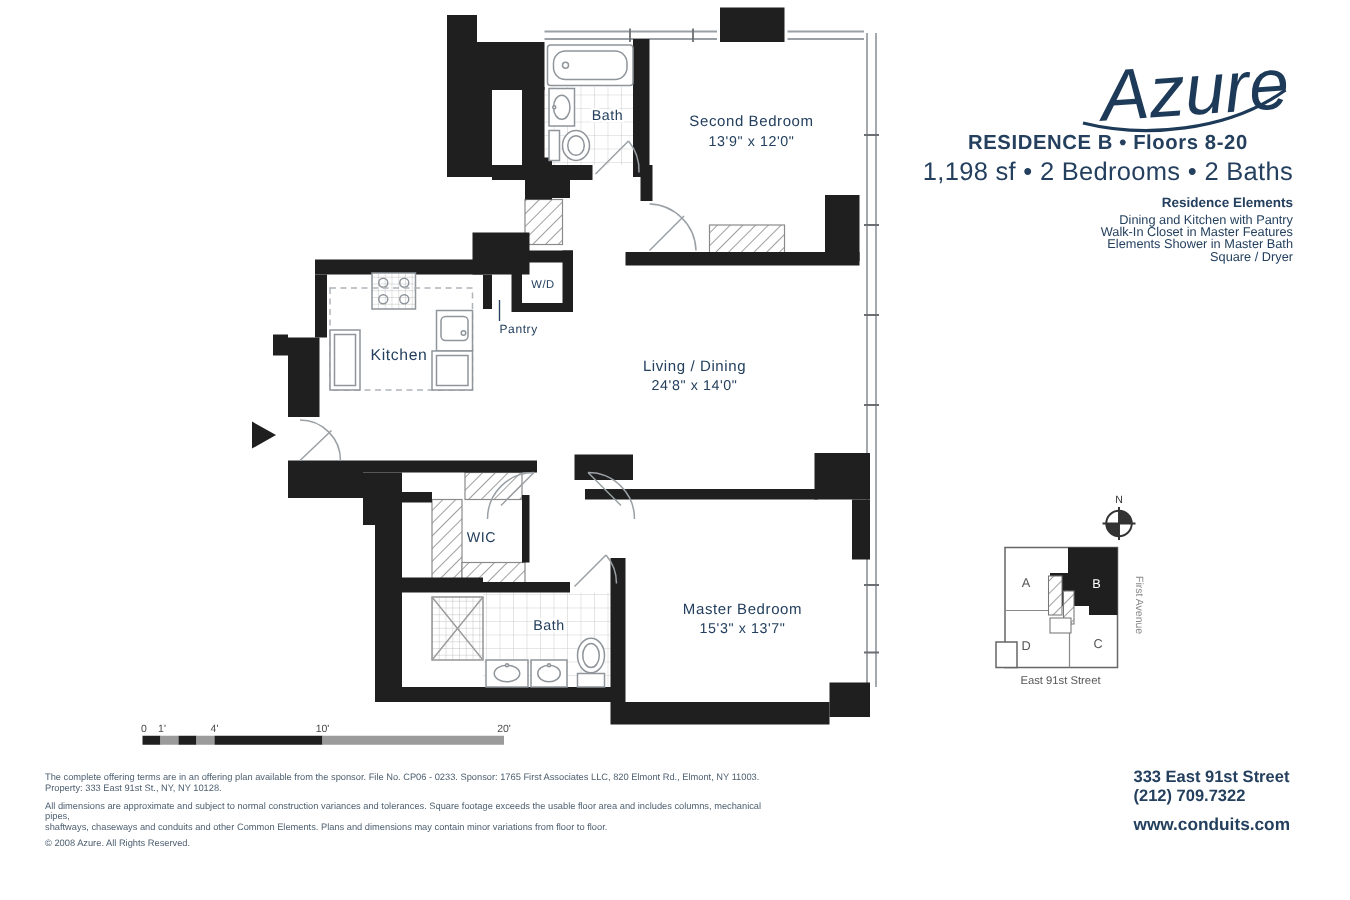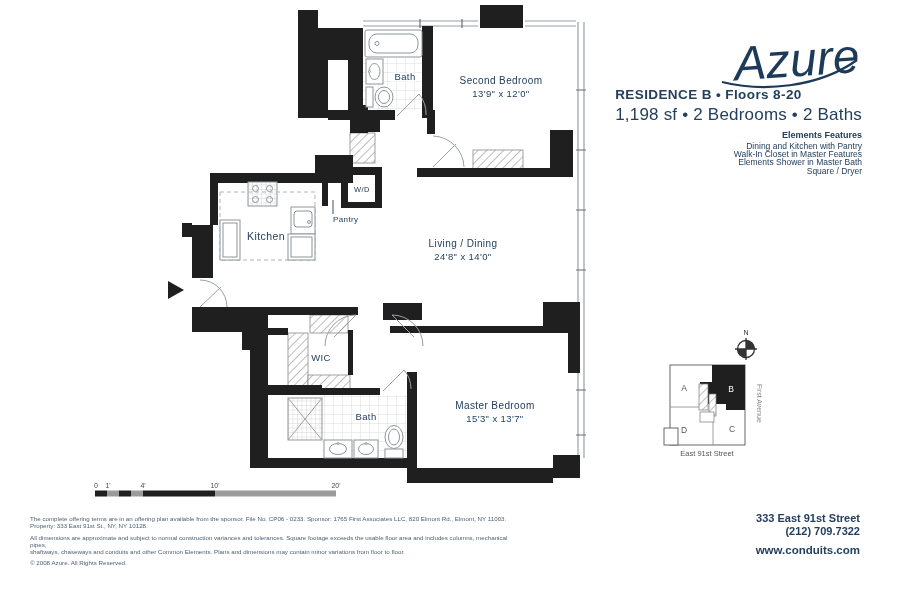--- a/index.html
+++ b/index.html
@@ -2,27 +2,27 @@
 <html><head>
 <meta charset="utf-8">
 <style>
   html,body{margin:0;padding:0;}
   body{
     width:900px;height:600px;position:relative;background:#ffffff;
     font-family:"Liberation Sans",sans-serif;overflow:hidden;
   }
   svg text{font-family:"Liberation Sans",sans-serif;}
   .abs{position:absolute;}
-  .brand-header{position:absolute;top:87px;right:38px;text-align:left;color:#24405e;}
+  .brand-header{position:absolute;top:87px;right:38px;text-align:center;color:#24405e;}
   .res-line{font-size:13.5px;font-weight:700;letter-spacing:.4px;}
   .stats-line{font-size:17px;margin-top:3px;letter-spacing:.2px;}
   .features{position:absolute;top:130px;right:38px;text-align:right;color:#24405e;}
   .features-title{font-size:9px;font-weight:700;margin-bottom:2px;}
   .feature-line{font-size:8.5px;line-height:8.2px;margin-left:26px;}
-  .contact{position:absolute;top:512px;right:40px;text-align:right;color:#24405e;
+  .contact{position:absolute;top:512px;right:40px;text-align:left;color:#24405e;
            font-size:11px;font-weight:700;line-height:12.5px;}
   .website{margin-top:7px;font-size:11.5px;}
   .legal{position:absolute;left:30px;top:515px;width:480px;color:#4f6172;
          font-size:6.2px;line-height:7.3px;}
   .legal-para{margin:0 0 4px 0;}
 </style>
 </head>
 <body>
 
 <svg class="abs" style="left:0;top:0" width="900" height="600" viewBox="0 0 900 600">
@@ -235,21 +235,21 @@
     <path d="M722,82 C762,92 818,88 857,60" stroke="#1d3a58" stroke-width="2.2" fill="none"></path>
   </g>
 </svg>
 
 <div class="brand-header">
   <div class="res-line">RESIDENCE B • Floors 8-20</div>
   <div class="stats-line">1,198 sf • 2 Bedrooms • 2 Baths</div>
 </div>
 
 <div class="features">
-  <div class="features-title">Elements Features</div>
+  <div class="features-title">Residence Elements</div>
   <div class="feature-line">Dining and Kitchen with Pantry</div>
   <div class="feature-line">Walk-In Closet in Master Features</div>
   <div class="feature-line">Elements Shower in Master Bath</div>
   <div class="feature-line">Square / Dryer</div>
 </div>
 
 <div class="legal">
   <p class="legal-para">
     <span>The complete offering terms are in an offering plan available from the sponsor. File No. CP06 - 0233. Sponsor: 1765 First Associates LLC, 820 Elmont Rd., Elmont, NY 11003.</span><br>
     <span>Property: 333 East 91st St., NY, NY 10128.</span>

